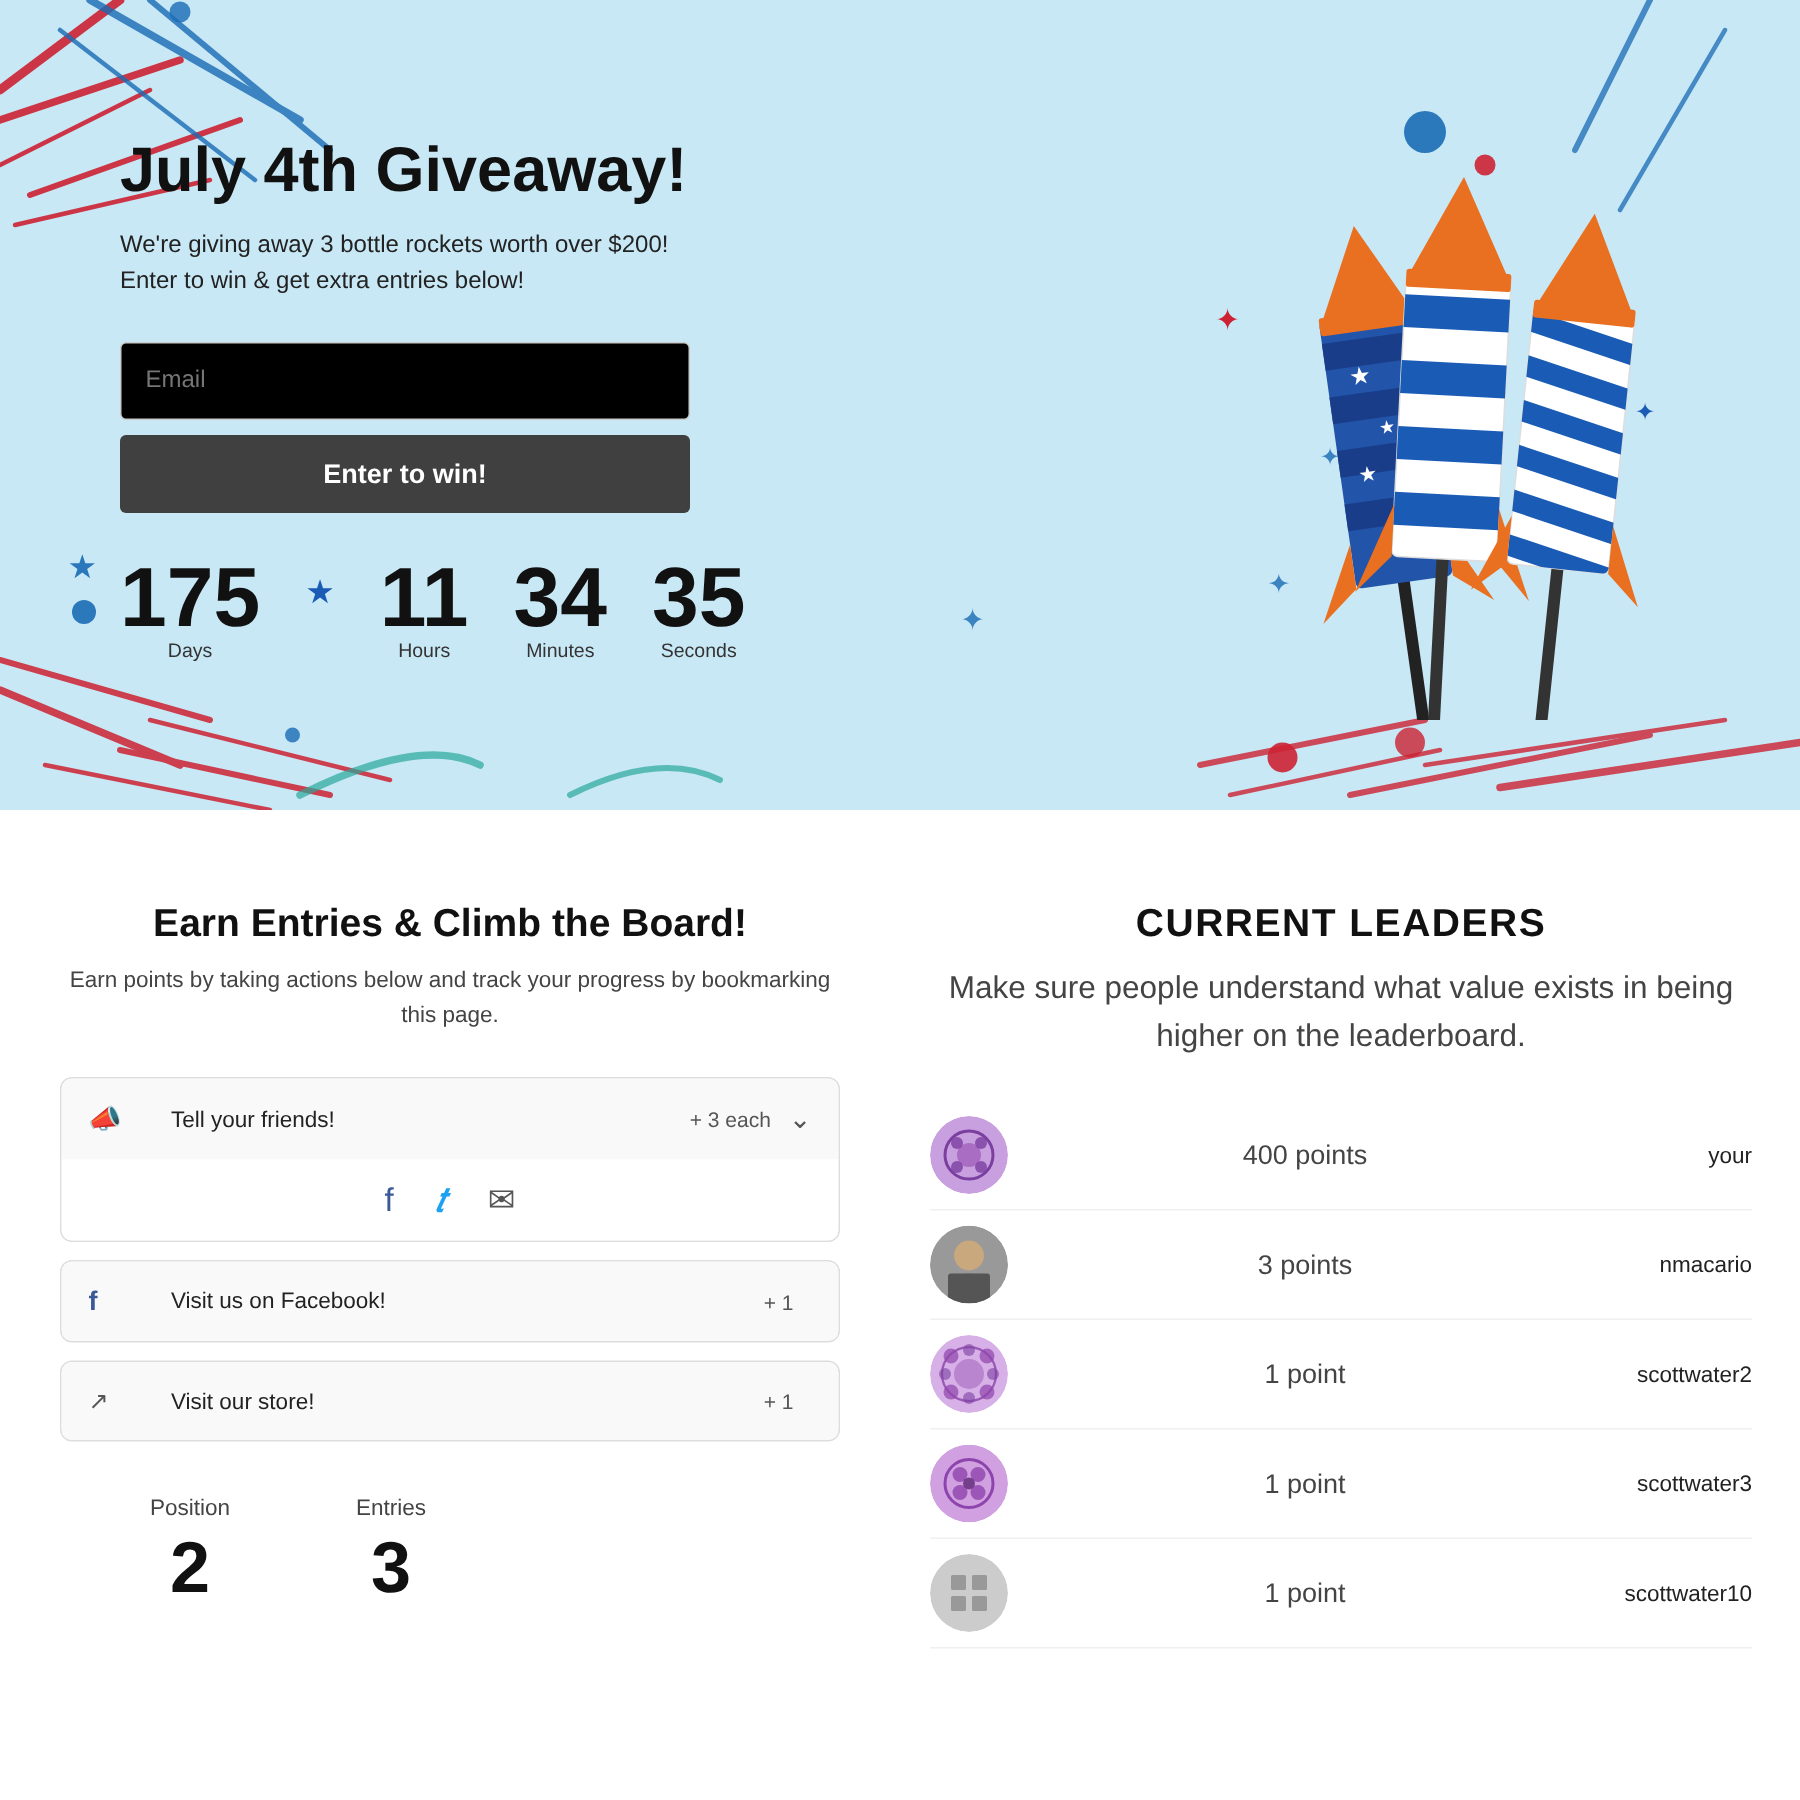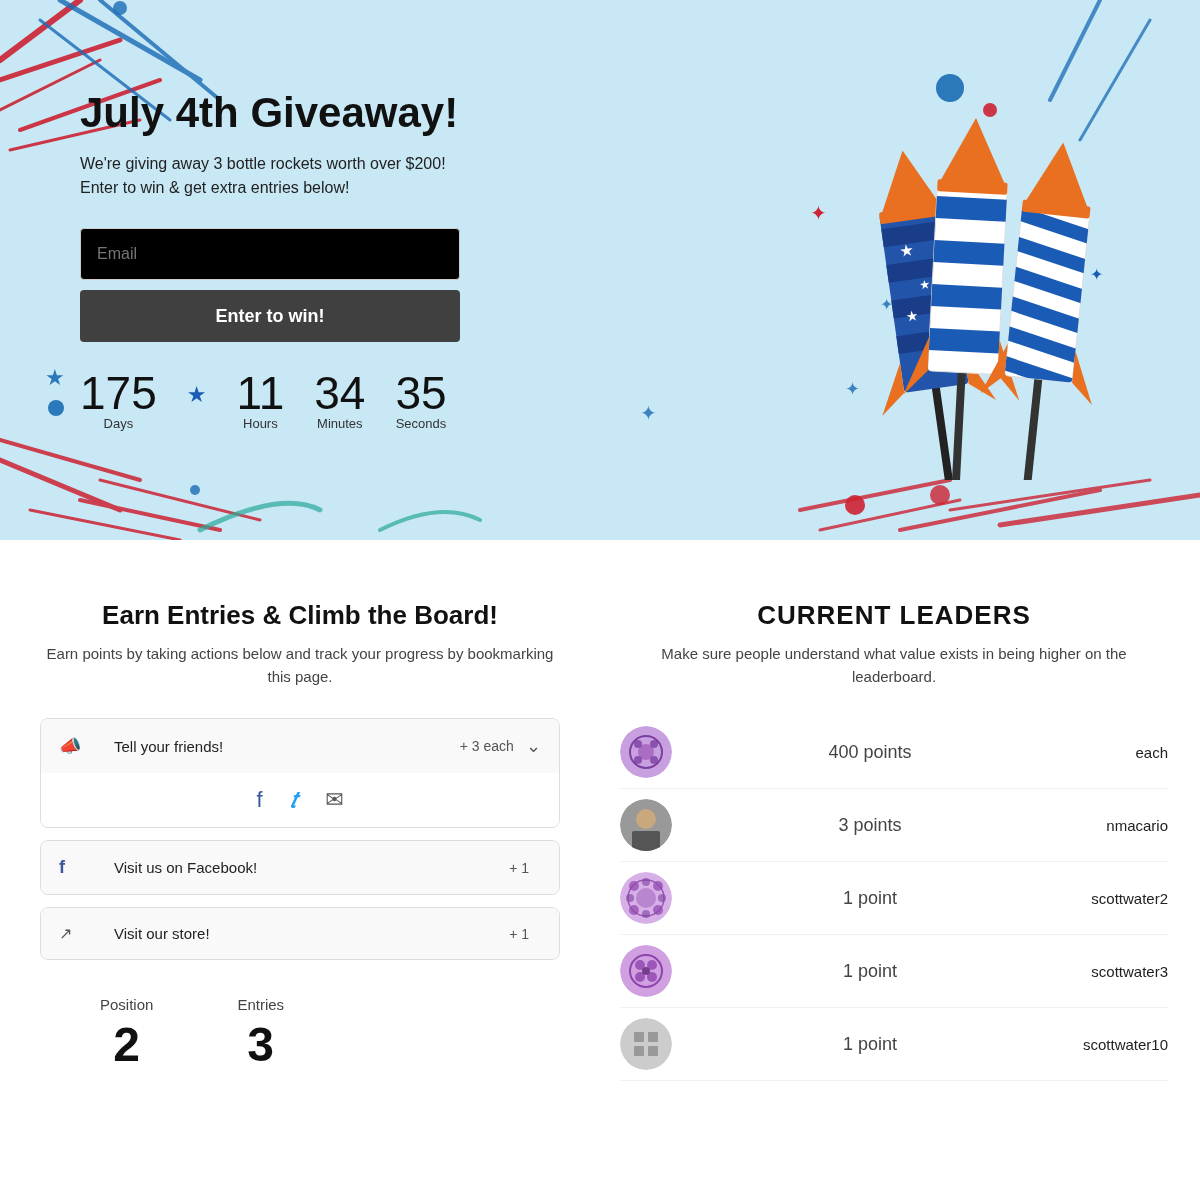--- a/index.html
+++ b/index.html
@@ -69,22 +69,22 @@
       display: flex;
       align-items: flex-start;
       gap: 30px;
     }
 
     .countdown-item {
       text-align: center;
     }
 
     .countdown-num {
-      font-size: 46px;
-      font-weight: 400;
+      font-size: 56px;
+      font-weight: 700;
       color: #111;
       line-height: 1;
     }
 
     .countdown-label {
       font-size: 13px;
       color: #333;
       margin-top: 0;
     }
 
@@ -222,21 +222,21 @@
     .leaderboard-title {
       font-size: 26px;
       font-weight: 900;
       color: #111;
       text-align: center;
       margin-bottom: 12px;
       letter-spacing: 1px;
     }
 
     .leaderboard-desc {
-      font-size: 15px;
+      font-size: 21px;
       color: #444;
       text-align: center;
       line-height: 1.5;
       margin-bottom: 28px;
     }
 
     .leader-row {
       display: flex;
       align-items: center;
       padding: 10px 0;
@@ -502,21 +502,21 @@
 
           <circle cx="26" cy="26" r="16" fill="none" stroke="#7b3fa0" stroke-width="2"></circle>
           <circle cx="26" cy="26" r="8" fill="#9b59b6" opacity="0.7"></circle>
           <circle cx="18" cy="18" r="4" fill="#7b3fa0" opacity="0.8"></circle>
           <circle cx="34" cy="18" r="4" fill="#7b3fa0" opacity="0.8"></circle>
           <circle cx="18" cy="34" r="4" fill="#7b3fa0" opacity="0.8"></circle>
           <circle cx="34" cy="34" r="4" fill="#7b3fa0" opacity="0.8"></circle>
         </svg>
       </div>
       <div class="leader-points">400 points</div>
-      <div class="leader-name">each</div>
+      <div class="leader-name">your</div>
     </div>
 
     <div class="leader-row">
       <div class="leader-avatar">
         <svg width="52" height="52" viewBox="0 0 52 52">
           <circle cx="26" cy="26" r="26" fill="#999"></circle>
 
           <circle cx="26" cy="20" r="10" fill="#c9a87e"></circle>
           <ellipse cx="26" cy="42" rx="14" ry="10" fill="#8a6a50"></ellipse>
           <rect x="12" y="32" width="28" height="20" fill="#555" rx="2"></rect>

